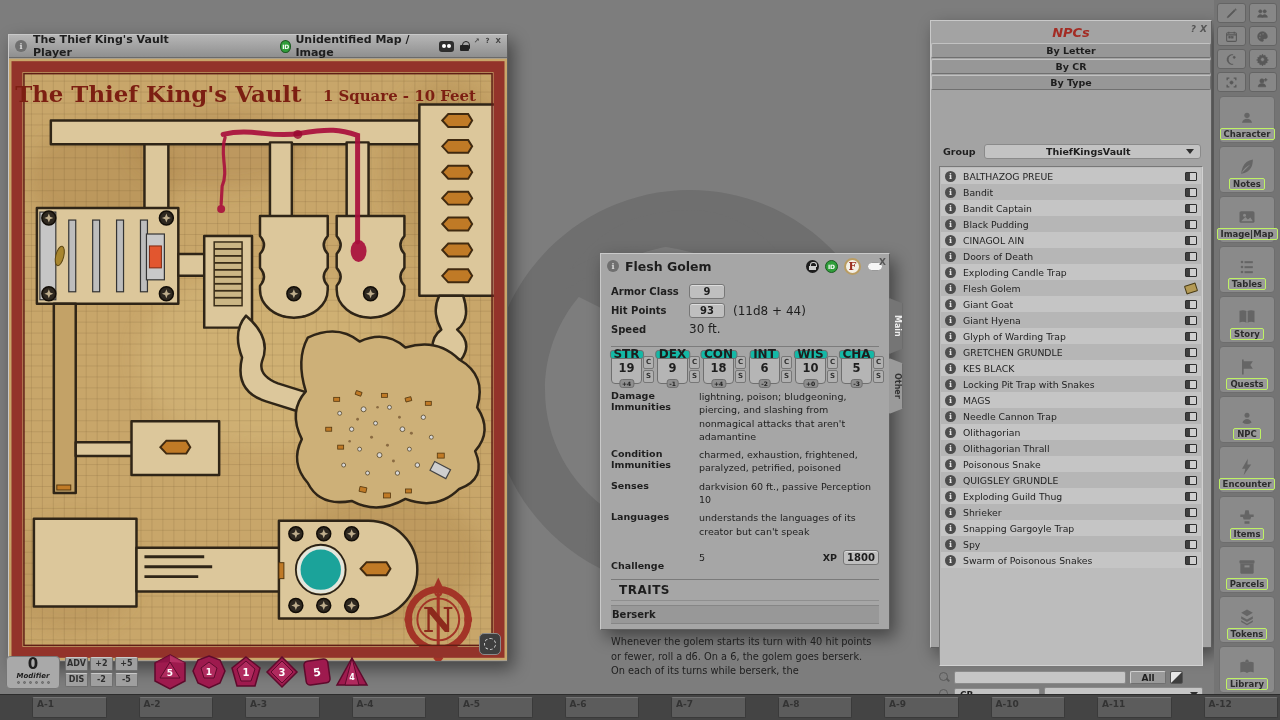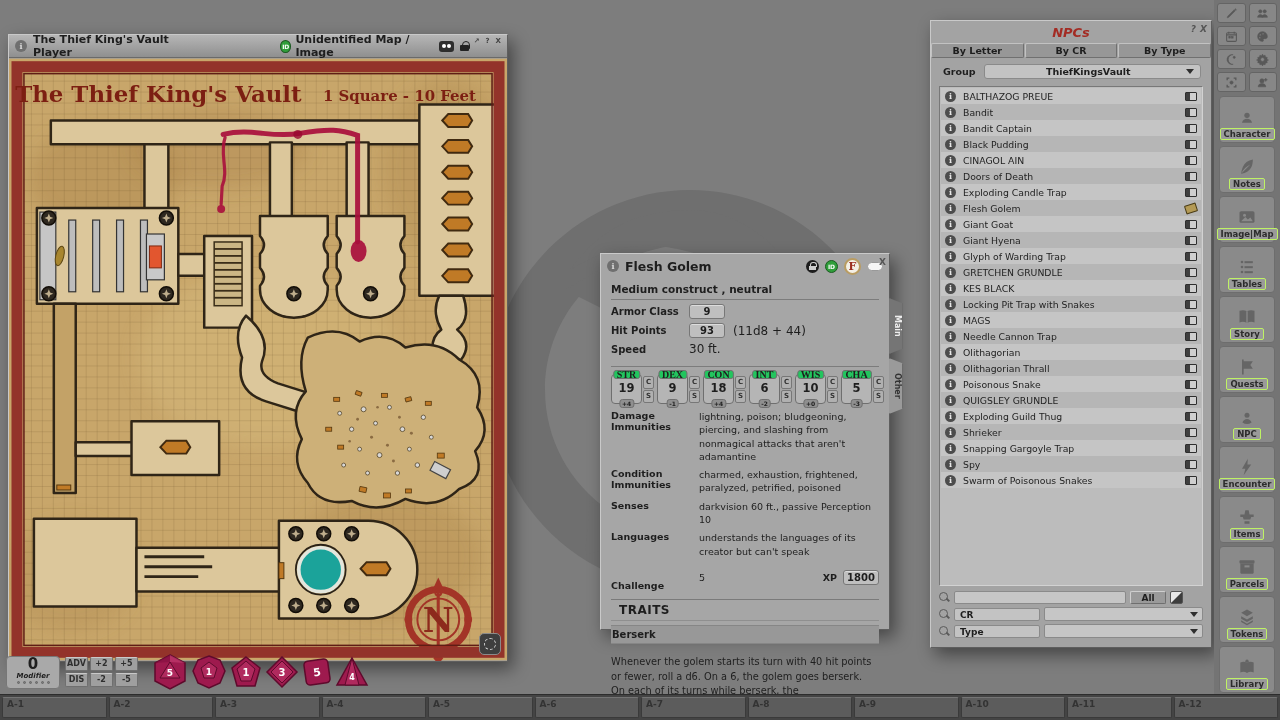--- a/index.html
+++ b/index.html
@@ -2,21 +2,21 @@
 <html><head>
 <meta charset="utf-8">
 <style>
   * { margin:0; padding:0; box-sizing:border-box; }
   html,body { width:1280px; height:720px; overflow:hidden; }
   body { font-family:"DejaVu Sans", sans-serif; background:#7d7d7d; position:relative; color:#1e1e1e; }
 
   
   #watermark { position:absolute; left:470px; top:170px; }
   #hotbar { position:absolute; left:0; bottom:0; width:1280px; height:26px; background:#444; border-top:1px solid #2d2d2d; display:flex; gap:2px; padding:2px; }
-  .hotslot { flex:1; background:#5c5c5c; border:1px solid #3a3a3a; border-top-color:#757575; border-radius:2px; font-size:9px; font-weight:bold; color:#333; padding:1px 4px; }
+  .hotslot { flex:1; background:#5c5c5c; border:1px solid #3a3a3a; border-top-color:#757575; border-radius:2px; font-size:9px; font-weight:bold; color:#333; padding:1px 4px;margin-left:30px; }
 
   
   #sidebar { position:absolute; right:0; top:0; width:66px; height:694px; background:#747474; }
   #tool-grid { display:grid; grid-template-columns:1fr 1fr; gap:3px; padding:3px 3px 4px 3px; }
   .tool-btn { height:20px; background:#878787; border:1px solid #646464; border-radius:3px; display:flex; align-items:center; justify-content:center; }
   .tool-btn svg { width:13px; height:13px; fill:#585858; stroke:#585858; }
   #sb-stack { display:flex; flex-direction:column; align-items:center; gap:3px; }
   .sb-btn { width:56px; height:47px; background:#8a8a8a; border:1px solid #6d6d6d; border-radius:4px; display:flex; flex-direction:column; align-items:center; justify-content:flex-end; padding:2px; }
   .sb-btn svg { width:20px; height:20px; fill:#656565; margin-bottom:1px; }
   .sb-label { background:#9a9a9a; border:1px solid #bef264; border-radius:2px; font-size:8.5px; font-weight:bold; color:#2c2c2c; padding:0 3px; line-height:10px; white-space:nowrap; }
@@ -62,43 +62,43 @@
   #tab-other { top:104px; height:56px; }
   #stat-body { padding:2px 10px 0 10px; font-size:9.5px; }
   .typeline { font-weight:bold; font-size:10.5px; padding:3px 0 4px 0; border-bottom:1px solid #7c7c7c; }
   .stat-row { display:flex; align-items:center; margin-top:4px; }
   .stat-row .lbl { width:78px; font-weight:bold; font-size:10px; flex:none; }
   .valbox { min-width:36px; text-align:center; font-weight:bold; font-size:10px; background:#bfbfbf; border:1px solid #777; border-radius:3px; padding:1px 2px; box-shadow:inset 0 1px 0 #ddd; }
   .after-box { margin-left:8px; font-size:12px; }
   .abil-strip { display:flex; gap:3px; margin:10px 0 6px 0; padding-top:7px; border-top:1px solid #7c7c7c; }
   .ab-group { display:flex; align-items:center; gap:1px; }
   .ab-box { position:relative; width:31px; height:30px; background:#b5b5b5; border:1px solid #6f6f6f; border-radius:4px; }
-  .ab-name { position:absolute; left:50%; top:-5px; transform:translateX(-50%); background:#22c55e; border:1px solid #6f6f6f; border-radius:3px; font-size:10px; font-weight:bold; line-height:7px; padding:0 3px; white-space:nowrap;font-family:Liberation Serif, serif; }
+  .ab-name { position:absolute; left:50%; top:-5px; transform:translateX(-50%); background:#14b8a6; border:1px solid #6f6f6f; border-radius:3px; font-size:12px; font-weight:bold; line-height:7px; padding:0 3px; white-space:nowrap; }
   .ab-score { text-align:center; font-size:11.5px; font-weight:bold; margin-top:6px; }
   .ab-mod { position:absolute; left:50%; bottom:-5px; transform:translateX(-50%); background:#8f8f8f; border:1px solid #6f6f6f; border-radius:3px; font-size:6px; font-weight:bold; line-height:7px; padding:0 2px; }
   .ab-cs { display:flex; flex-direction:column; gap:1px; }
   .cs-btn { width:11px; height:13px; background:#b0b0b0; border:1px solid #777; border-radius:2px; font-size:7px; font-weight:bold; line-height:11px; text-align:center; color:#333; }
   .imm-row { display:flex; margin-top:5px; }
   .imm-row .lbl { width:88px; font-weight:bold; font-size:9.5px; flex:none; }
   .imm-row .val { flex:1; font-size:9.5px; line-height:1.4; }
   .chal-row { display:flex; align-items:center; margin-top:6px; }
   .chal-row .lbl { width:88px; font-weight:bold; font-size:9.5px;margin-top:16px; }
   .chal-row .xp-lbl { margin-left:auto; font-weight:bold; font-size:9.5px; margin-right:6px; }
   .traits-hdr { margin-top:8px; border-top:1.5px solid #7a7a7a; border-bottom:1px solid #8f8f8f; font-weight:bold; font-size:12px; letter-spacing:.5px; padding:3px 0 3px 8px; }
   .trait-name { background:#989898; border-top:1px solid #868686; border-bottom:1px solid #868686; font-weight:bold; font-size:10px; padding:3px 0 3px 1px; margin-top:4px; }
   .trait-text { font-size:9.8px; line-height:1.5; margin-top:11px; }
 
   
   #npc-window { left:930px; top:20px; width:282px; height:628px; background:#a3a3a3; }
   #npc-titlebar { height:22px; justify-content:center; position:relative;font-style:italic; }
   #npc-title { font-size:13px; font-weight:bold; color:#a32c24; }
   #npc-ctrls { position:absolute; right:4px; top:3px; display:flex; gap:4px; }
-  .npc-tabs { display:flex; gap:1px; padding:0 0; }
+  .npc-tabs { display:flex; gap:1px; padding:0 0;flex-direction:column; }
   .npc-tab { flex:1; text-align:center; font-size:9.5px; font-weight:bold; background:#979797; border:1px solid #707070; border-top-color:#c2c2c2; border-left-color:#c2c2c2; border-radius:2px; padding:1px 0; }
-  .group-row { display:flex; align-items:center; gap:8px; padding:6px 10px 5px 12px; }
+  .group-row { display:flex; align-items:center; gap:8px; padding:6px 10px 5px 12px;margin-top:48px; }
   .group-row .lbl { font-size:9.5px; font-weight:bold; }
   .group-select { flex:1; display:flex; align-items:center; background:#c3c3c3; border:1px solid #8a8a8a; border-radius:3px; height:15px; font-size:9.5px; font-weight:bold; padding:0 6px; }
   .group-select .gval { flex:1; text-align:center; }
   .caret { width:0; height:0; border-left:4px solid transparent; border-right:4px solid transparent; border-top:5px solid #2e2e2e; }
   #npc-list { margin:2px 8px; height:500px; background:#bcbcbc; border:1px solid #787878; border-bottom-color:#d2d2d2; border-right-color:#d2d2d2; overflow:hidden; padding:1px; }
   .npc-row { display:flex; align-items:center; height:16px; padding:0 4px; background:#b6b6b6; }
   div.npc-row:nth-of-type(odd) { background:#c5c5c5; }
   .npc-info { width:11px; height:11px; border-radius:50%; background:#4c4c4c; color:#e8e8e8; font-family:"DejaVu Serif",serif; font-size:8px; font-weight:bold; line-height:11px; text-align:center; flex:none; }
   .npc-name { flex:1; font-size:9.3px; color:#232323; margin-left:7px; white-space:nowrap; overflow:hidden; }
   .npc-link { width:12px; height:9px; background:linear-gradient(to right,#3f3f3f 38%,#cfcfcf 38%); border:1px solid #2e2e2e; border-radius:1px; flex:none; }
@@ -641,21 +641,20 @@
   <div class="titlebar" id="stat-titlebar">
     <span class="info-circ">i</span>
     <span id="stat-title">Flesh Golem</span>
     <span style="flex:1"></span>
     <span class="circ-lock"></span>
     <span class="id-badge">ID</span>
     <span class="f-circ">F</span>
     <span class="toggle-pill"></span>
   </div>
   <div id="stat-body">
-    <div class="typeline">Medium construct , neutral</div>
 
     <div class="stat-row">
       <span class="lbl">Armor Class</span>
       <span class="valbox">9</span>
     </div>
     <div class="stat-row">
       <span class="lbl">Hit Points</span>
       <span class="valbox">93</span>
       <span class="after-box">(11d8 + 44)</span>
     </div>

